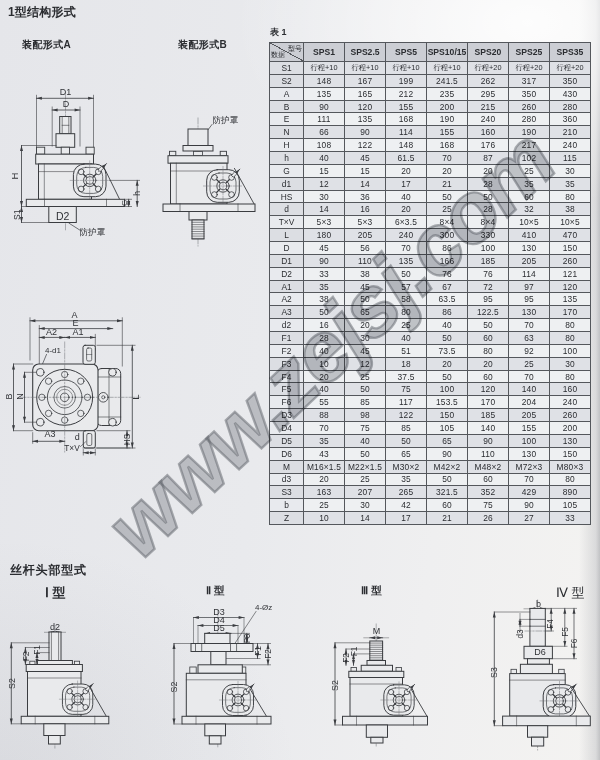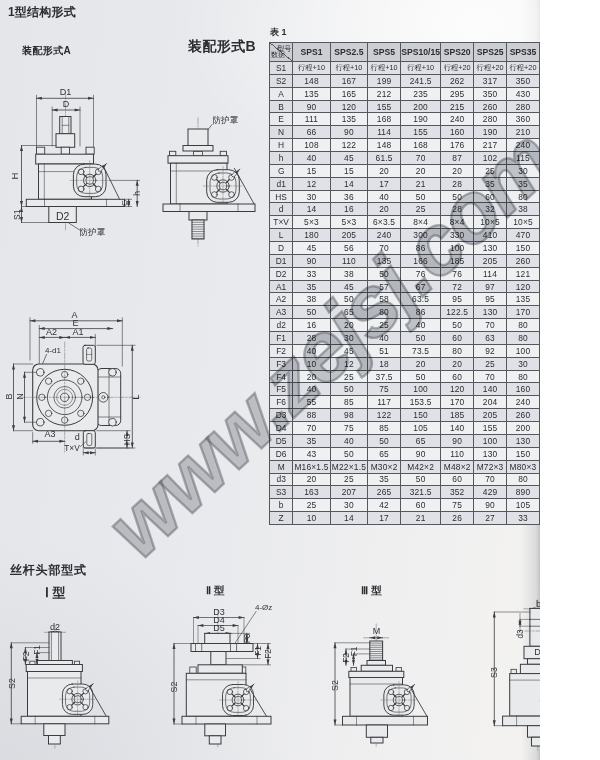--- a/index.html
+++ b/index.html
@@ -1,16 +1,16 @@
 <!DOCTYPE html>
 <html><head>
 <meta charset="utf-8">
 <style>
 html,body{margin:0;padding:0;}
-#page{position:relative;width:540px;height:760px;overflow:hidden;
+#page{position:relative;width:600px;height:760px;overflow:hidden;
  font-family:"Liberation Sans",sans-serif;color:#2b2d31;
  background:
   radial-gradient(ellipse 420px 260px at 88% 3%, rgba(255,255,255,0.85), rgba(255,255,255,0) 70%),
   radial-gradient(ellipse 500px 420px at 0% 104%, rgba(125,128,138,0.13), rgba(125,128,138,0) 60%),
   linear-gradient(to right, rgba(128,132,142,0) 96.5%, rgba(128,132,142,0.22) 99.3%, rgba(100,104,114,0.35)),
   linear-gradient(97deg, #e5e6ea 0%, #e9eaed 45%, #efeff0 72%, #f4f3f1 100%);}
 .t{position:absolute;white-space:nowrap;}
 #spectable{position:absolute;left:269px;top:42px;border-collapse:collapse;table-layout:fixed;}
 #spectable td,#spectable th{border:1px solid #54575c;text-align:center;vertical-align:middle;
  padding:0;font-weight:normal;overflow:hidden;}
@@ -35,23 +35,23 @@
  font-size:85px;font-weight:bold;font-style:italic;letter-spacing:-2px;line-height:1;
  color:rgba(130,133,139,0.40);-webkit-text-stroke:2.4px rgba(110,113,119,0.52);
  mix-blend-mode:multiply;pointer-events:none;}
 </style>
 </head>
 <body>
 <div id="page">
 
 <div class="t" style="left:8px;top:4px;font-size:12px;font-weight:bold;letter-spacing:0.2px;">1型结构形式</div>
 
-<div class="t" style="left:22px;top:44px;font-size:10px;font-weight:bold;letter-spacing:0.4px;">装配形式A</div>
-
-<div class="t" style="left:188px;top:38px;font-size:14px;font-weight:bold;letter-spacing:0.4px;">装配形式B</div>
+<div class="t" style="left:22px;top:38px;font-size:10px;font-weight:bold;letter-spacing:0.4px;">装配形式A</div>
+
+<div class="t" style="left:178px;top:38px;font-size:10px;font-weight:bold;letter-spacing:0.4px;">装配形式B</div>
 
 <div class="t" style="left:270px;top:26px;font-size:9px;font-weight:bold;">表 1</div>
 
 <table id="spectable">
 <tbody>
         <tr class="hdr">
           <th id="diag">
             <span class="dl"></span>
             <span class="a">型号</span>
             <span class="b">数据</span>

